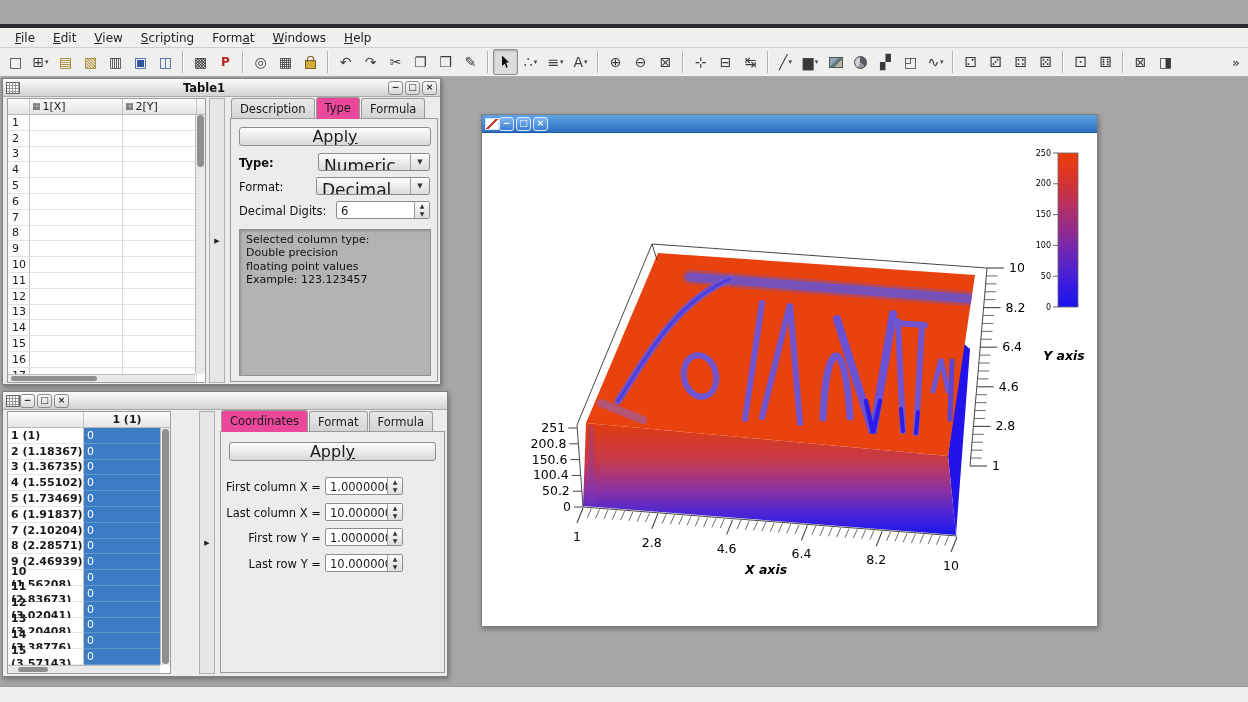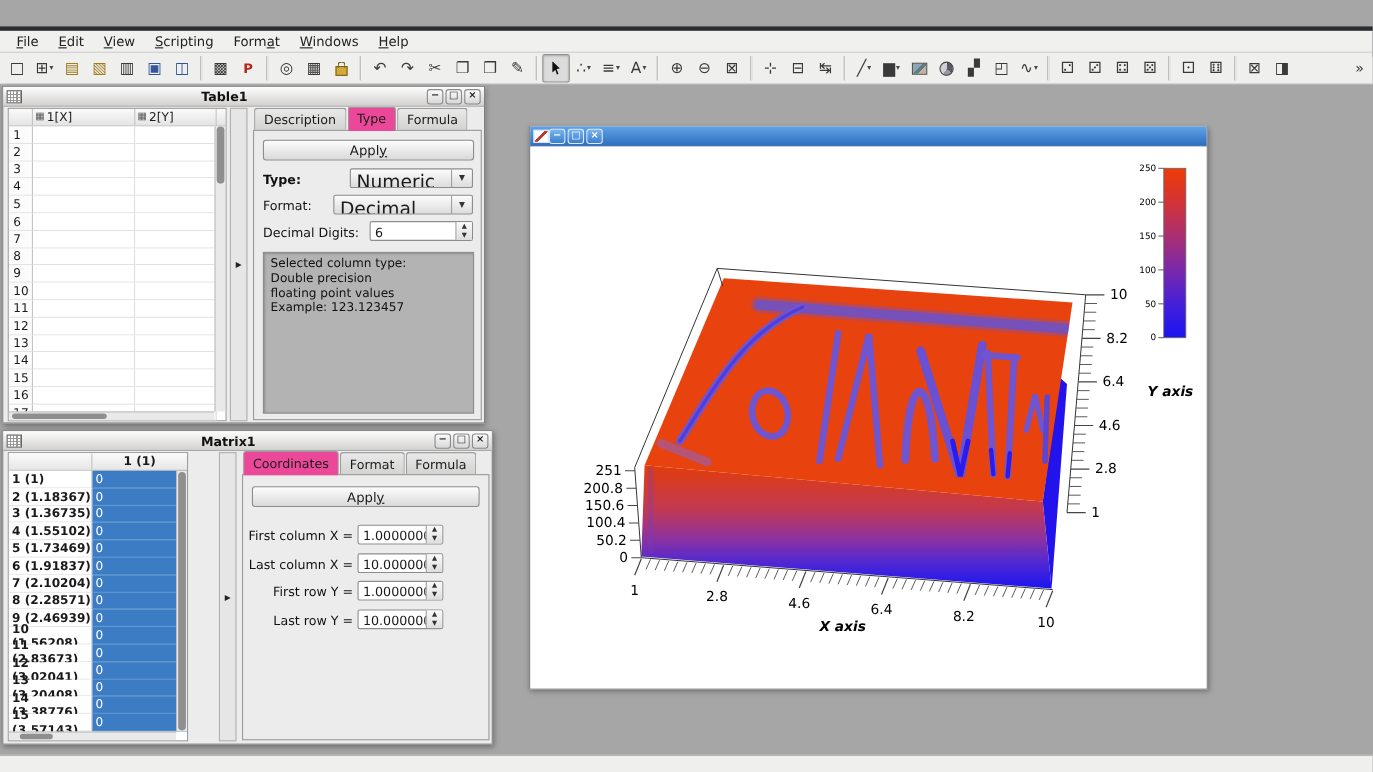--- a/index.html
+++ b/index.html
@@ -56,21 +56,21 @@
   .hscroll{position:absolute;height:8px;background:#e9e9e9;border-top:1px solid #bdbdbd;box-sizing:border-box;}
   .hthumb{position:absolute;top:1px;bottom:1px;background:#8f8f8f;border-radius:4px;}
   .strip{position:absolute;background:#e6e6e6;border:1px solid #b0b0b0;display:flex;align-items:center;justify-content:center;box-sizing:border-box;}
   .strip span{font-size:7px;color:#222;}
   
   .panel{position:absolute;box-sizing:border-box;}
   .tabs{position:absolute;left:2px;top:0;height:21px;display:flex;align-items:flex-end;}
   .tab{padding:3px 8px 3px 8px;border:1px solid #9a9a9a;border-bottom:none;border-radius:3px 3px 0 0;background:linear-gradient(#e9e9e9,#d2d2d0);margin-right:1px;font-size:11.5px;position:relative;}
   .tab.active{background:#ec4899;z-index:2;padding-bottom:4px;}
   .tab-frame{position:absolute;left:1px;right:1px;top:20px;bottom:1px;border:1px solid #9a9a9a;background:#ececec;box-sizing:border-box;}
-  .btn{position:absolute;height:19px;border:1px solid #8d8d8d;border-radius:3px;background:linear-gradient(#fdfdfd,#d9d9d9);font-size:12px;display:flex;align-items:center;justify-content:center;box-sizing:border-box;text-align:center;}
+  .btn{position:absolute;height:19px;border:1px solid #8d8d8d;border-radius:3px;background:linear-gradient(#fdfdfd,#d9d9d9);font-size:16px;display:flex;align-items:center;justify-content:center;box-sizing:border-box;text-align:center;}
   .frm-label{position:absolute;font-size:11.5px;color:#111;white-space:nowrap;}
   .combo{position:absolute;height:18px;border:1px solid #8d8d8d;border-radius:2px;background:linear-gradient(#fcfcfc,#dcdcdc);display:flex;box-sizing:border-box;}
   .combo .val{flex:1;font-size:17px;padding:2px 0 0 5px;overflow:hidden;white-space:nowrap;}
   .combo .arr{width:18px;border-left:1px solid #a0a0a0;display:flex;align-items:center;justify-content:center;font-size:7px;color:#333;}
   .spin{position:absolute;height:18px;border:1px solid #8d8d8d;border-radius:2px;background:#fff;display:flex;box-sizing:border-box;}
   .spin .val{flex:1;font-size:11.5px;padding:2px 0 0 4px;overflow:hidden;white-space:nowrap;}
   .spin .arrs{width:14px;border-left:1px solid #a0a0a0;display:flex;flex-direction:column;background:linear-gradient(#fafafa,#dedede);}
   .spin .arrs span{flex:1;font-size:6px;line-height:8px;text-align:center;color:#333;}
   .infobox{position:absolute;background:#b3b3b3;border:1px solid #8f8f8f;box-shadow:inset 1px 1px 2px rgba(0,0,0,.2);font-size:11px;line-height:1.22;padding:3px 6px;box-sizing:border-box;color:#111;}
   u{text-decoration:underline;}
@@ -369,21 +369,21 @@
             <span class="tab">Formula</span>
           </div>
         <div class="tab-frame">
           <div class="btn" id="t1-apply" style="left:8px;right:6px;top:8px;">Appl<u>y</u></div>
           <div class="frm-label" style="left:8px;top:37px;font-weight:bold;">Type:</div>
           <div class="combo" style="left:87px;right:7px;top:34px;">
             <span class="val">Numeric</span>
             <span class="arr">▼</span>
           </div>
           <div class="frm-label" style="left:8px;top:61px;">Format:</div>
-          <div class="combo" style="left:72px;right:7px;top:58px;">
+          <div class="combo" style="left:85px;right:7px;top:58px;">
             <span class="val">Decimal</span>
             <span class="arr">▼</span>
           </div>
           <div class="frm-label" style="left:8px;top:85px;">Decimal Digits:</div>
           <div class="spin" style="left:105px;right:7px;top:82px;">
             <span class="val">6</span>
             <span class="arrs">
                 <span>▲</span>
                 <span>▼</span>
               </span>
@@ -394,21 +394,20 @@
               <div>floating point values</div>
               <div>Example: 123.123457</div>
             </div>
         </div>
       </div>
     </div>
 
     <div class="win matrix-win" style="left:2px;top:314px;width:446px;height:286px;">
       <div class="win-title">
         <span class="win-ico"></span>
-        <span class="t">Matrix1</span>
         <span class="win-btns" id="m1-btns">
             <span class="wbtn">−</span>
             <span class="wbtn">□</span>
             <span class="wbtn">×</span>
           </span>
       </div>
       <div class="gridview" id="matrix-grid" style="left:4px;top:19px;width:164px;height:263px;">
 
       <div class="mx-headrow">
             <div style="width: 82px; border-right: 1px solid rgb(196, 196, 196); box-sizing: border-box;"></div>

